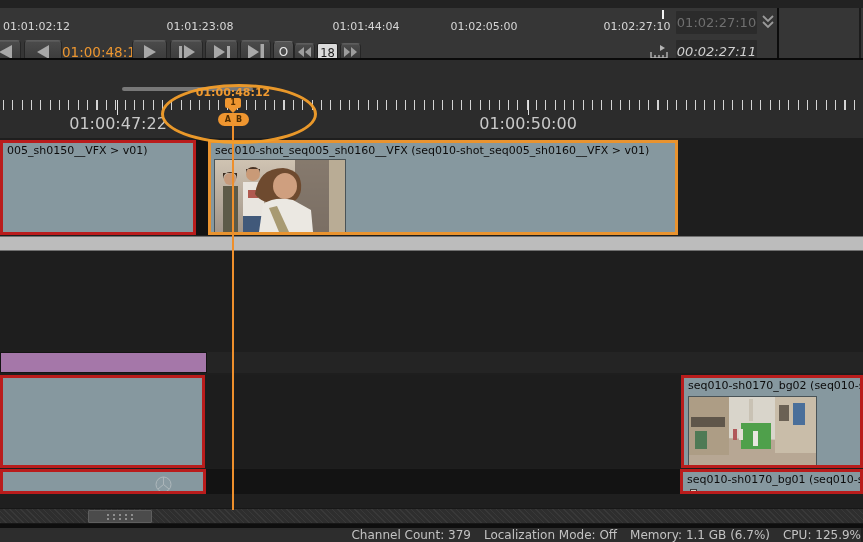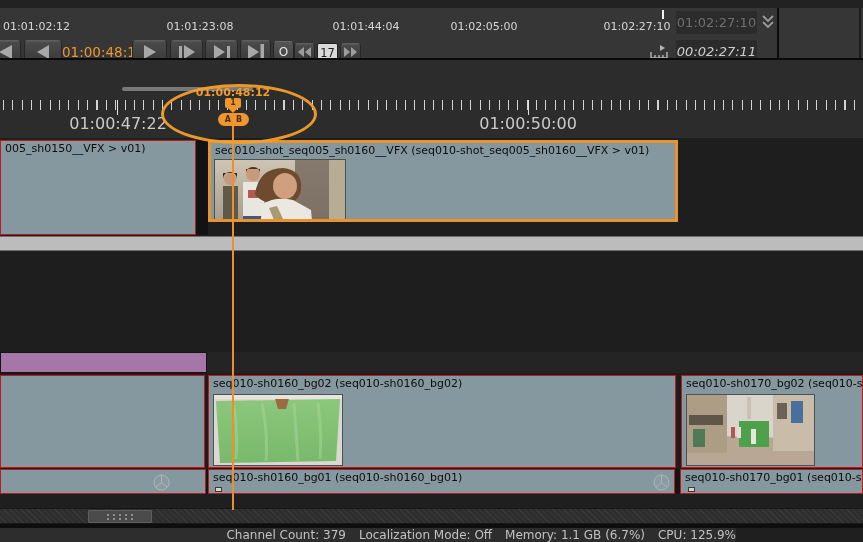--- a/index.html
+++ b/index.html
@@ -81,21 +81,21 @@
   .ab-pill span{font-size:8px;font-weight:bold;color:#502d00;line-height:13px;}
   .annot-ellipse{
     position:absolute;left:161px;top:24px;width:150px;height:54px;border-radius:50%;
     border:3px solid rgba(243,158,42,.95);pointer-events:none;z-index:40;
   }
   .playhead-line{position:absolute;left:232px;top:125px;width:2px;height:385px;background:#ee8f2c;z-index:25;}
   
   .tracks{position:absolute;left:0;top:138px;width:863px;height:356px;background:#1e1e1e;}
   .trow{position:absolute;left:0;width:863px;}
   .clip{
-    position:absolute;top:0;background:#86989f;border:1px solid #b91c1c;box-sizing:border-box;overflow:hidden;
+    position:absolute;top:0;background:#86989f;border:3px solid #b91c1c;box-sizing:border-box;overflow:hidden;
   }
   .clip-label{
     position:absolute;left:4px;top:1px;font-size:11px;color:#0c0c0c;white-space:nowrap;
   }
   .clip-sel{border:3px solid #e9932f;}
   .thumb{position:absolute;outline:1px solid rgba(0,0,0,.45);}
   .gap-dark{position:absolute;top:0;background:#121212;height:100%;}
   .sep-gray{position:absolute;left:0;top:236px;width:863px;height:15px;background:#bcbcbc;border-top:1px solid #6f6f6f;border-bottom:1px solid #6f6f6f;box-sizing:border-box;}
   .purple-clip{position:absolute;left:0;top:0;width:207px;height:100%;background:#a577a9;border:1px solid #141414;box-sizing:border-box;}
   .fx-circle{position:absolute;top:4px;width:17px;height:17px;opacity:.45;}
@@ -110,21 +110,21 @@
   .h-scroll-handle{
     position:absolute;left:88px;top:1px;width:64px;height:13px;background:#4b4b4b;
     border:1px solid #5e5e5e;border-radius:1px;box-sizing:border-box;
   }
   .grip{
     position:absolute;left:50%;top:2px;transform:translateX(-50%);width:30px;height:9px;
     background-image:radial-gradient(#8f8f8f 1px,transparent 1.2px);background-size:6px 4px;
   }
   .black2{position:absolute;left:0;top:30px;width:863px;height:4px;background:#0e0e0e;}
   .status-bar{
-    position:absolute;left:0;top:34px;width:736px;height:14px;background:#2d2d2d;
+    position:absolute;left:0;top:34px;width:861px;height:14px;background:#2d2d2d;
     display:flex;justify-content:flex-end;align-items:center;
     font-size:12px;color:#c2c2c2;white-space:nowrap;
   }
   .status-bar span{margin-left:13px;}
 </style>
 </head>
 <body>
 
 <div id="screen">
 
@@ -178,21 +178,21 @@
       </svg>
     </div>
     <div class="o-btn">O</div>
 
     <div class="tbtn tbtn-small" style="left:294px;width:21px">
       <svg width="13" height="10" viewBox="0 0 13 10">
         <polygon points="6,0 0,5 6,10" fill="#9d9d9d"></polygon>
         <polygon points="13,0 7,5 13,10" fill="#9d9d9d"></polygon>
       </svg>
     </div>
-    <div class="frame-box">17</div>
+    <div class="frame-box">18</div>
     <div class="tbtn tbtn-small" style="left:340px;width:21px">
       <svg width="13" height="10" viewBox="0 0 13 10">
         <polygon points="0,0 6,5 0,10" fill="#9d9d9d"></polygon>
         <polygon points="7,0 13,5 7,10" fill="#9d9d9d"></polygon>
       </svg>
     </div>
 
     <div class="tc-field tc-src">01:02:27:10</div>
     <svg style="position:absolute;left:760px;top:6px" width="16" height="16" viewBox="0 0 16 16">
       <polyline points="3,2 8,7 13,2" fill="none" stroke="#9a9a9a" stroke-width="1.8"></polyline>
@@ -228,21 +228,21 @@
 
   <div class="playhead-line"></div>
 
   <div class="tracks">
 
     <div class="trow" style="top:2px;height:95px;background:#1e1e1e">
       <div class="gap-dark" style="left:196px;width:12px"></div>
       <div class="clip" style="left:0;width:196px;height:95px">
         <span class="clip-label">005_sh0150__VFX &gt; v01)</span>
       </div>
-      <div class="clip clip-sel" style="left:208px;width:470px;height:82px">
+      <div class="clip clip-sel" style="left:208px;width:470px;height:95px">
         <span class="clip-label">seq010-shot_seq005_sh0160__VFX (seq010-shot_seq005_sh0160__VFX &gt; v01)</span>
         <svg class="thumb" style="left:4px;top:17px" width="130" height="72" viewBox="0 0 130 72">
           <defs>
               <linearGradient id="g1" x1="0" y1="0" x2="0" y2="1">
             <stop offset="0" stop-color="#cfc3b2"></stop>
                 <stop offset="1" stop-color="#a2968a"></stop>
           </linearGradient>
             </defs>
           <rect width="130" height="72" fill="url(#g1)"></rect>
           <rect x="80" y="0" width="34" height="72" fill="#6d6257" opacity=".75"></rect>
@@ -265,36 +265,20 @@
 
     <div class="sep-gray" style="top:98px"></div>
 
 
     <div class="trow" style="top:214px;height:21px;background:#242424">
       <div class="purple-clip"></div>
     </div>
 
     <div class="trow" style="top:237px;height:93px;background:#1d1d1d">
       <div class="clip" style="left:0;width:205px;height:93px"></div>
-      <div class="clip" style="left:208px;width:468px;height:93px">
-        <span class="clip-label">seq010-sh0160_bg02 (seq010-sh0160_bg02)</span>
-        <svg class="thumb" style="left:5px;top:19px" width="128" height="70" viewBox="0 0 128 70">
-          <defs>
-              <linearGradient id="g3" x1="0" y1="0" x2="0" y2="1">
-            <stop offset="0" stop-color="#8cc77c"></stop>
-                <stop offset="1" stop-color="#79b96c"></stop>
-          </linearGradient>
-            </defs>
-          <rect width="128" height="70" fill="#dad8d0"></rect>
-          <path d="M2,6 L126,4 L122,66 L6,68 z" fill="url(#g3)"></path>
-          <path d="M20,10 q4,28 2,54 M48,8 q6,30 4,58 M80,8 q2,30 4,58 M104,8 q4,28 2,56" stroke="#a4d695" stroke-width="3" fill="none" opacity=".55"></path>
-          <polygon points="60,0 76,0 72,14 64,14" fill="#9a6b3f"></polygon>
-          <rect x="0" y="0" width="128" height="4" fill="#e6e4dc"></rect>
-        </svg>
-      </div>
       <div class="clip" style="left:681px;width:182px;height:93px">
         <span class="clip-label">seq010-sh0170_bg02 (seq010-sh01</span>
         <svg class="thumb" style="left:5px;top:19px" width="127" height="70" viewBox="0 0 127 70">
           <rect width="127" height="70" fill="#d9d5cb"></rect>
           <polygon points="0,40 127,44 127,70 0,70" fill="#b7a794"></polygon>
           <rect x="0" y="0" width="40" height="58" fill="#ad9d85"></rect>
           <rect x="2" y="20" width="34" height="10" fill="#5f564a"></rect>
           <rect x="6" y="34" width="12" height="18" fill="#4f7a55"></rect>
           <rect x="86" y="0" width="41" height="56" fill="#c9bda9"></rect>
           <rect x="90" y="8" width="10" height="16" fill="#6b6154"></rect>
@@ -308,28 +292,20 @@
       </div>
     </div>
 
     <div class="trow" style="top:331px;height:25px;background:#131313">
       <div class="clip" style="left:0;width:206px;height:25px">
         <svg class="fx-circle" style="left:152px" viewBox="0 0 17 17">
           <circle cx="8.5" cy="8.5" r="7.5" fill="rgba(255,255,255,.08)" stroke="#dcdcdc" stroke-width="1"></circle>
           <path d="M8.5,1 v7.5 L14,13 M8.5,8.5 L3,13" stroke="#dcdcdc" stroke-width="1" fill="none"></path>
         </svg>
       </div>
-      <div class="clip" style="left:208px;width:467px;height:25px">
-        <span class="clip-label">seq010-sh0160_bg01 (seq010-sh0160_bg01)</span>
-        <div class="kf-badge" style="left:6px;top:17px"></div>
-        <svg class="fx-circle" style="left:444px" viewBox="0 0 17 17">
-          <circle cx="8.5" cy="8.5" r="7.5" fill="rgba(255,255,255,.08)" stroke="#dcdcdc" stroke-width="1"></circle>
-          <path d="M8.5,1 v7.5 L14,13 M8.5,8.5 L3,13" stroke="#dcdcdc" stroke-width="1" fill="none"></path>
-        </svg>
-      </div>
       <div class="clip" style="left:680px;width:183px;height:25px">
         <span class="clip-label">seq010-sh0170_bg01 (seq010-sh01</span>
         <div class="kf-badge" style="left:7px;top:17px"></div>
       </div>
     </div>
   </div>
 
   <div class="bottom-zone">
     <div class="h-scroll">
       <div class="h-scroll-handle">

